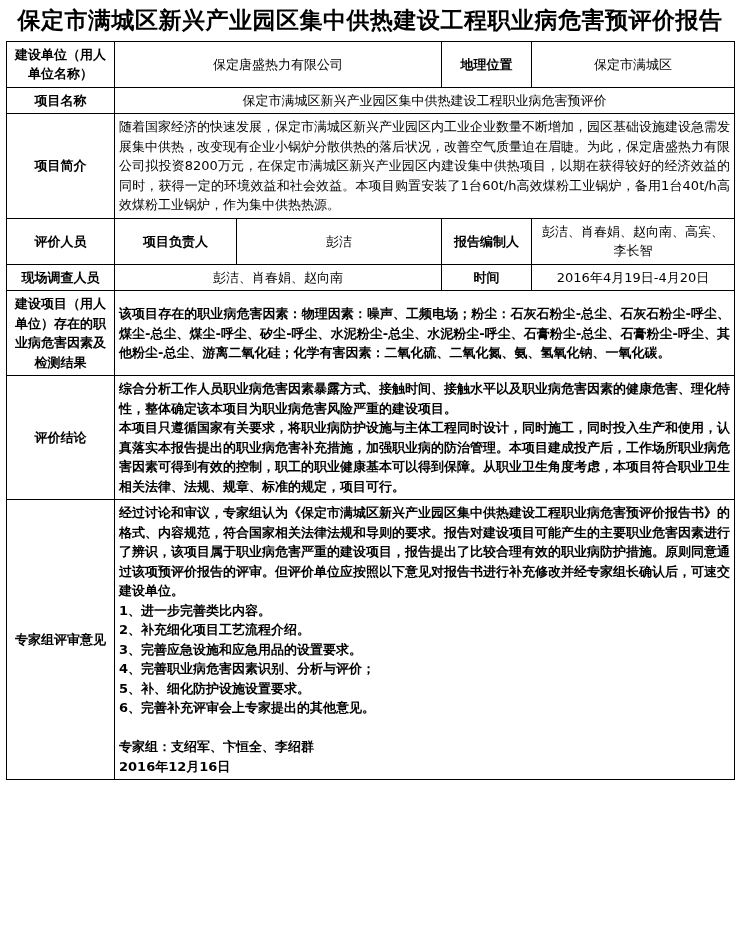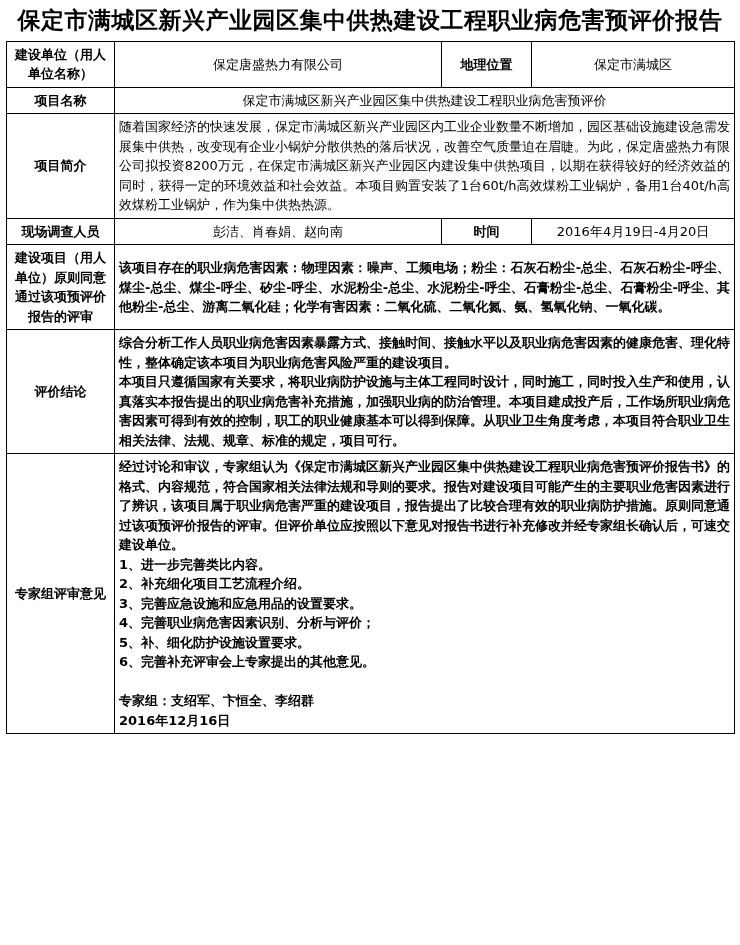--- a/index.html
+++ b/index.html
@@ -94,27 +94,34 @@
       </tr>
       <tr>
         <td class="label">项目名称</td>
         <td class="center" colspan="4">保定市满城区新兴产业园区集中供热建设工程职业病危害预评价</td>
       </tr>
       <tr>
         <td class="label">项目简介</td>
         <td class="body" colspan="4">随着国家经济的快速发展，保定市满城区新兴产业园区内工业企业数量不断增加，园区基础设施建设急需发展集中供热，改变现有企业小锅炉分散供热的落后状况，改善空气质量迫在眉睫。为此，保定唐盛热力有限公司拟投资8200万元，在保定市满城区新兴产业园区内建设集中供热项目，以期在获得较好的经济效益的同时，获得一定的环境效益和社会效益。本项目购置安装了1台60t/h高效煤粉工业锅炉，备用1台40t/h高效煤粉工业锅炉，作为集中供热热源。</td>
       </tr>
       <tr>
+        <td class="label">评价人员</td>
+        <td class="label">项目负责人</td>
+        <td class="center">彭洁</td>
+        <td class="label">报告编制人</td>
+        <td class="center">彭洁、肖春娟、赵向南、高宾、李长智</td>
+      </tr>
+      <tr>
         <td class="label">现场调查人员</td>
         <td class="center" colspan="2">彭洁、肖春娟、赵向南</td>
         <td class="label">时间</td>
         <td class="center">2016年4月19日-4月20日</td>
       </tr>
       <tr>
-        <td class="label">建设项目（用人单位）原则同意通过该项预评价报告的评审</td>
+        <td class="label">建设项目（用人单位）存在的职业病危害因素及检测结果</td>
         <td class="bodyc" colspan="4">该项目存在的职业病危害因素：物理因素：噪声、工频电场；粉尘：石灰石粉尘-总尘、石灰石粉尘-呼尘、煤尘-总尘、煤尘-呼尘、矽尘-呼尘、水泥粉尘-总尘、水泥粉尘-呼尘、石膏粉尘-总尘、石膏粉尘-呼尘、其他粉尘-总尘、游离二氧化硅；化学有害因素：二氧化硫、二氧化氮、氨、氢氧化钠、一氧化碳。</td>
       </tr>
       <tr>
         <td class="label">评价结论</td>
         <td class="bodyc pre-line" colspan="4">综合分析工作人员职业病危害因素暴露方式、接触时间、接触水平以及职业病危害因素的健康危害、理化特性，整体确定该本项目为职业病危害风险严重的建设项目。
 本项目只遵循国家有关要求，将职业病防护设施与主体工程同时设计，同时施工，同时投入生产和使用，认真落实本报告提出的职业病危害补充措施，加强职业病的防治管理。本项目建成投产后，工作场所职业病危害因素可得到有效的控制，职工的职业健康基本可以得到保障。从职业卫生角度考虑，本项目符合职业卫生相关法律、法规、规章、标准的规定，项目可行。</td>
       </tr>
       <tr>
         <td class="label">专家组评审意见</td>
         <td class="bodyc pre-line" colspan="4">经过讨论和审议，专家组认为《保定市满城区新兴产业园区集中供热建设工程职业病危害预评价报告书》的格式、内容规范，符合国家相关法律法规和导则的要求。报告对建设项目可能产生的主要职业危害因素进行了辨识，该项目属于职业病危害严重的建设项目，报告提出了比较合理有效的职业病防护措施。原则同意通过该项预评价报告的评审。但评价单位应按照以下意见对报告书进行补充修改并经专家组长确认后，可速交建设单位。

